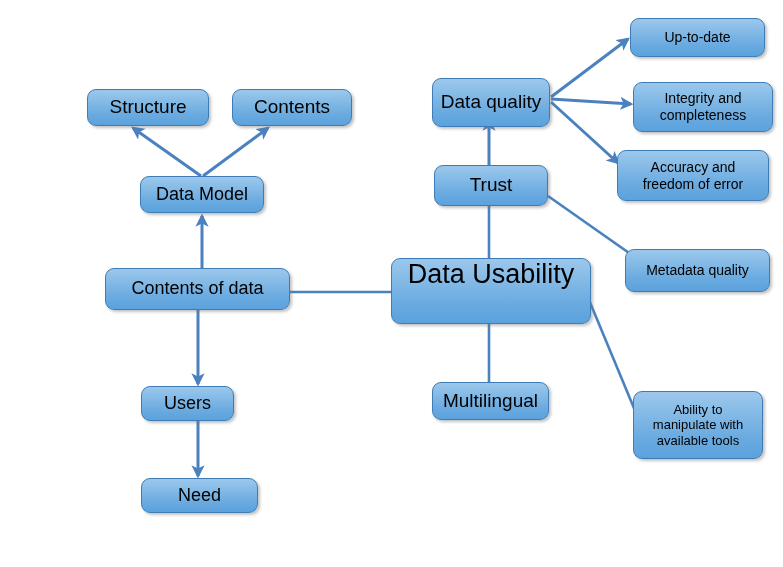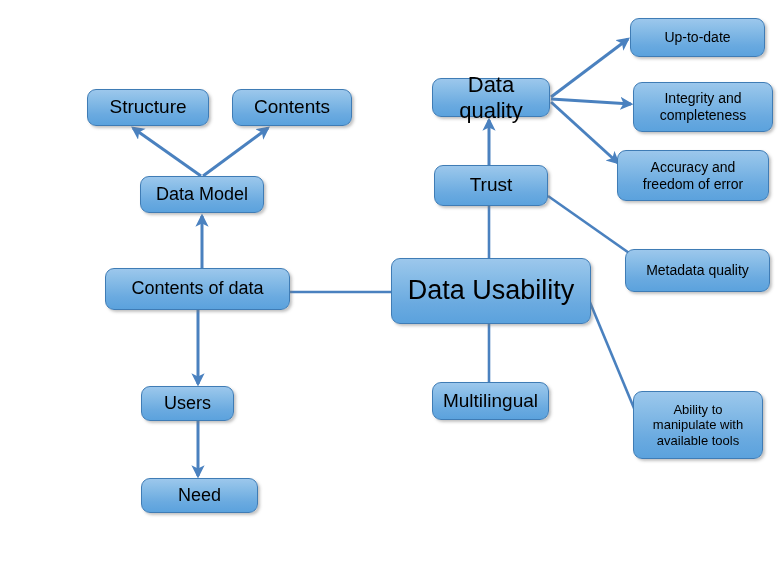--- a/index.html
+++ b/index.html
@@ -36,21 +36,21 @@
     display: flex;
     align-items: center;
     z-index: 2;
   }
   .node .lbl {
     width: 100%;
     line-height: 1.18;
     white-space: pre-line;
   }
   .center-node {
-    align-items: center;
+    align-items: flex-start;
     justify-content: center;
   }
   .align-center .lbl { text-align: center; }
   .align-left .lbl { text-align: center; }
 </style>
 </head>
 <body>
 
 <div id="canvas">
   <svg id="edges" viewBox="0 0 783 567">
@@ -89,21 +89,21 @@
       </div>
       <div class="node align-center" style="left: 141px; top: 386px; width: 93px; height: 35px; padding-left: 0px; padding-right: 0px; font-size: 18px;">
         <span class="lbl">Users</span>
       </div>
       <div class="node align-center" style="left: 141px; top: 478px; width: 117px; height: 35px; padding-left: 0px; padding-right: 0px; font-size: 18px;">
         <span class="lbl">Need</span>
       </div>
       <div class="node align-center center-node" style="left: 391px; top: 258px; width: 200px; height: 66px; padding-left: 0px; padding-right: 0px; font-size: 27px;">
         <span class="lbl">Data Usability</span>
       </div>
-      <div class="node align-center" style="left: 432px; top: 78px; width: 118px; height: 39px; padding-left: 0px; padding-right: 0px; font-size: 22px;">
+      <div class="node align-center" style="left: 432px; top: 78px; width: 118px; height: 49px; padding-left: 0px; padding-right: 0px; font-size: 19px;">
         <span class="lbl">Data quality</span>
       </div>
       <div class="node align-center" style="left: 434px; top: 165px; width: 114px; height: 41px; padding-left: 0px; padding-right: 0px; font-size: 19px;">
         <span class="lbl">Trust</span>
       </div>
       <div class="node align-center" style="left: 432px; top: 382px; width: 117px; height: 38px; padding-left: 0px; padding-right: 0px; font-size: 19px;">
         <span class="lbl">Multilingual</span>
       </div>
       <div class="node align-left" style="left: 630px; top: 18px; width: 135px; height: 39px; padding-left: 14px; padding-right: 14px; font-size: 14px;">
         <span class="lbl">Up-to-date</span>

